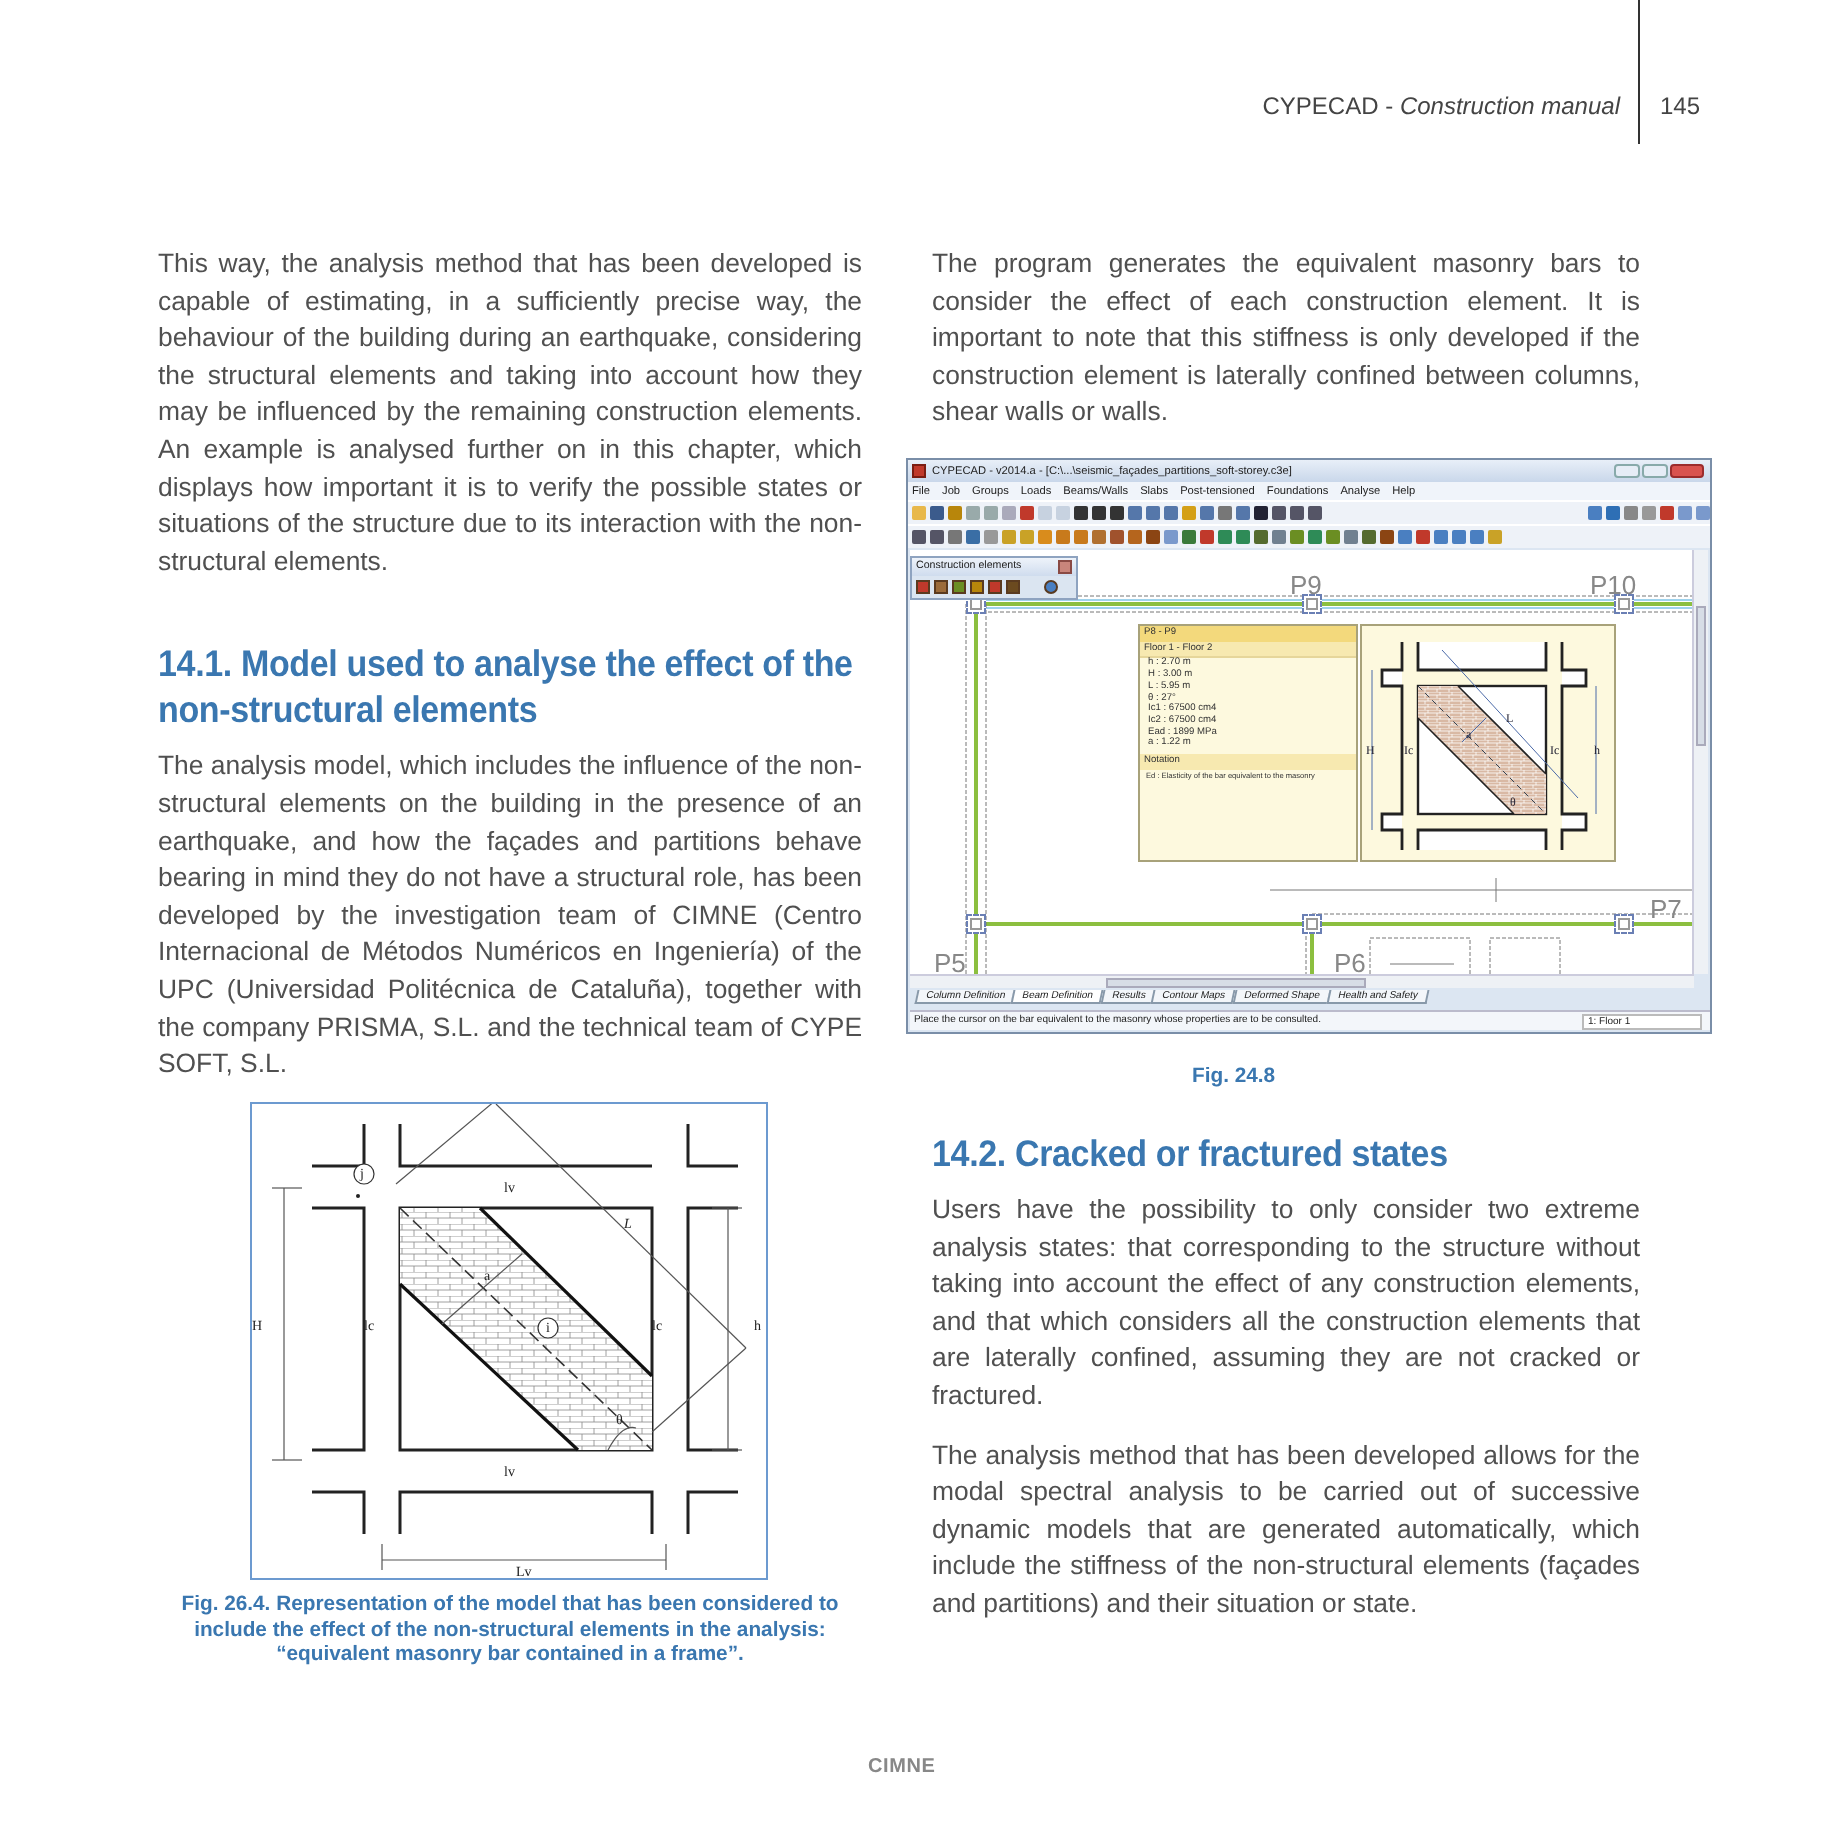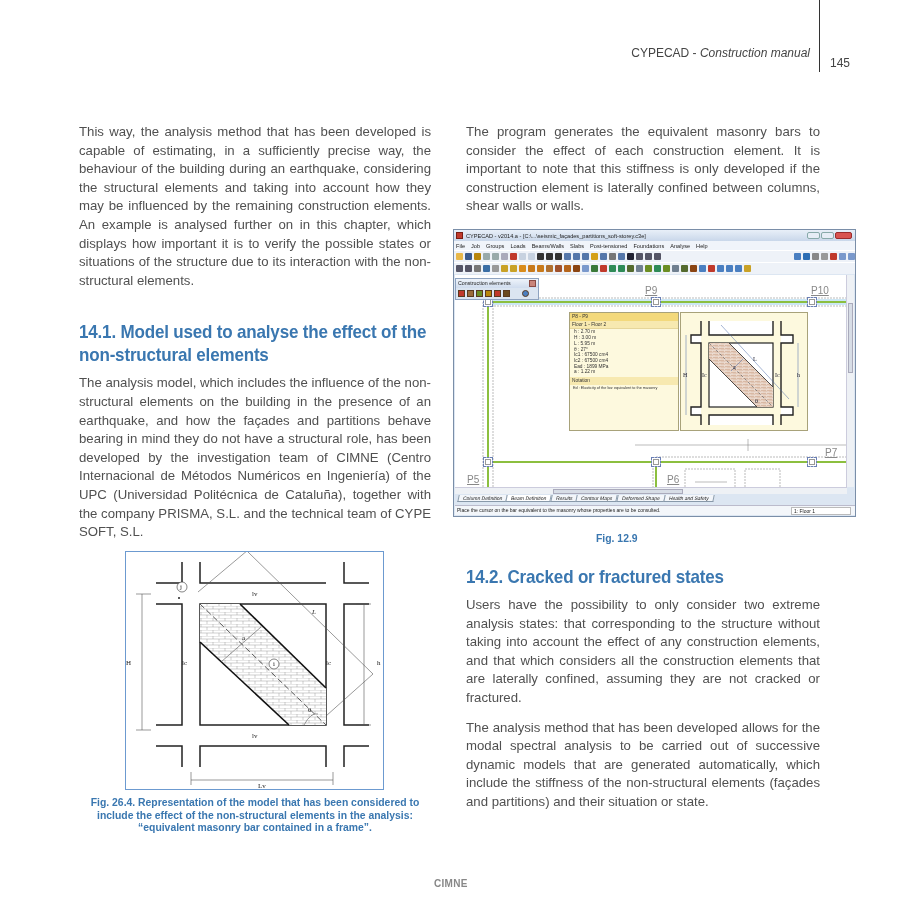--- a/index.html
+++ b/index.html
@@ -3,21 +3,21 @@
 <meta charset="utf-8">
 <style>
   * { box-sizing: border-box; margin: 0; padding: 0; }
   html, body { width: 920px; height: 920px; background: #ffffff; overflow: hidden; }
   body { position: relative; font-family: "Liberation Sans", sans-serif; color: #555; }
 
   .header { position: absolute; top: 46px; right: 0; width: 920px; height: 20px; }
   .header-title { position: absolute; right: 110px; top: 0; font-size: 12px; color: #444; }
   .header-title i { font-style: italic; }
   .header-rule { position: absolute; left: 819px; top: 0; width: 1px; height: 72px; background: #333; }
-  .header-page { position: absolute; left: 830px; top: 56px; font-size: 12px; color: #444; }
+  .header-page { position: absolute; left: 830px; top: 46px; font-size: 12px; color: #444; }
 
   .col { position: absolute; font-size: 13.2px; line-height: 18.6px; color: #505050; text-align: justify; }
   .col p { margin-bottom: 11px; }
   .left { left: 79px; width: 352px; }
   .right { left: 466px; width: 354px; }
 
   h2 { font-family: "Liberation Sans", sans-serif; color: #3a77b0; font-size: 18.5px; line-height: 23px; font-weight: bold; letter-spacing: -0.2px; margin: 0 0 8px 0; text-align: left; transform: scaleX(0.92); transform-origin: left; white-space: nowrap; }
 
   .caption { font-size: 10.4px; line-height: 12.6px; color: #3a77b0; font-weight: bold; text-align: center; }
 
@@ -41,21 +41,21 @@
   .tabs span.active { background: #fff; }
   .status { position: absolute; left: 1px; top: 275px; width: 400px; height: 10px; background: #f3f6fa; border-top: 1px solid #bbc; font-size: 5px; line-height: 9px; padding-left: 2px; }
   .status .floor { position: absolute; right: 4px; top: 1px; width: 60px; height: 8px; border: 1px solid #bbb; line-height: 6px; padding-left: 2px; background: #fff;}
 
   .panel { position: absolute; left: 1px; top: 48px; width: 84px; height: 22px; background: #dbe5f1; border: 1px solid #8ea3c0; z-index: 3; }
   .panel-title { font-size: 5.3px; padding: 1px 2px; height: 9px; background: linear-gradient(#eef3fa,#cfdcee); }
   .panel-close { position: absolute; right: 2px; top: 1px; width: 7px; height: 7px; background: #c9857b; border: 1px solid #8a4a44; }
   .panel-icons { display: flex; gap: 2px; padding: 2px; }
   .panel-icons i { width: 7px; height: 7px; background: #9b6b3a; display: block; border: 1px solid #5a3a1f; }
 
-  .plabel { position: absolute; font-size: 10px; color: #888; text-decoration: underline; }
+  .plabel { position: absolute; font-size: 13px; color: #888; }
   .col-sq { position: absolute; width: 10px; height: 10px; border: 1px dashed #6a7fb4; background: #fff; }
   .col-sq::after { content: ""; position: absolute; left: 1px; top: 1px; right: 1px; bottom: 1px; border: 1px solid #999; }
 
   .tooltip { position: absolute; left: 114px; top: 37px; width: 110px; height: 119px; background: #fdf9de; border: 1px solid #a8a27a; font-size: 4.8px; line-height: 5.7px; color: #333; z-index: 4; }
   .tt-h { background: #f3d97c; padding: 1px 2px; }
   .tt-sub { background: #f7e9b0; padding: 1px 2px; border-bottom: 1px solid #e6d69a; }
   .tt-row { padding-left: 4px; }
   .tt-note { background: #f7e9b0; padding: 1px 2px; margin-top: 2px; }
   .tt-notetext { padding: 1px 3px; font-size: 3.8px; }
   .tt-diagram { position: absolute; left: 225px; top: 37px; width: 128px; height: 119px; background: #fdf9de; border: 1px solid #a8a27a; z-index: 4; }
@@ -275,21 +275,21 @@
         <line x1="240" y1="207" x2="272" y2="207"></line>
       </g>
     </svg>
     <div class="col-sq" style="left:28px;top:22px;"></div>
     <div class="col-sq" style="left:196px;top:22px;"></div>
     <div class="col-sq" style="left:352px;top:22px;"></div>
     <div class="col-sq" style="left:28px;top:182px;"></div>
     <div class="col-sq" style="left:196px;top:182px;"></div>
     <div class="col-sq" style="left:352px;top:182px;"></div>
     <div class="plabel" style="left:190px;top:10px;">P9</div>
-    <div class="plabel" style="left:356px;top:10px;">P10</div>
+    <div class="plabel" style="left:340px;top:10px;">P10</div>
     <div class="plabel" style="left:12px;top:199px;">P5</div>
     <div class="plabel" style="left:212px;top:199px;">P6</div>
     <div class="plabel" style="left:370px;top:172px;">P7</div>
 
     <div class="tooltip">
       <div class="tt-h">P8 - P9</div>
       <div class="tt-sub">Floor 1 - Floor 2</div>
       <div class="tt-row"><span>h</span> <span>: 2.70 m</span></div>
       <div class="tt-row"><span>H</span> <span>: 3.00 m</span></div>
       <div class="tt-row"><span>L</span> <span>: 5.95 m</span></div>
@@ -363,21 +363,21 @@
     <span>Results</span>
     <span>Contour Maps</span>
     <span>Deformed Shape</span>
     <span>Health and Safety</span>
   </div>
   <div class="status">
     <span>Place the cursor on the bar equivalent to the masonry whose properties are to be consulted.</span>
     <span class="floor">1: Floor 1</span>
   </div>
 </div>
-<div class="caption cap147">Fig. 12.9</div>
+<div class="caption cap147">Fig. 24.8</div>
 
 <div class="col right" style="top:565px;">
   <h2>14.2. Cracked or fractured states</h2>
   <p>Users have the possibility to only consider two extreme analysis states: that corresponding to the structure without taking into account the effect of any construction elements, and that which considers all the construction elements that are laterally confined, assuming they are not cracked or fractured.</p>
   <p>The analysis method that has been developed allows for the modal spectral analysis to be carried out of successive dynamic models that are generated automatically, which include the stiffness of the non-structural elements (façades and partitions) and their situation or state.</p>
 </div>
 
 <div class="footer">CIMNE</div>
 
 </body></html>

